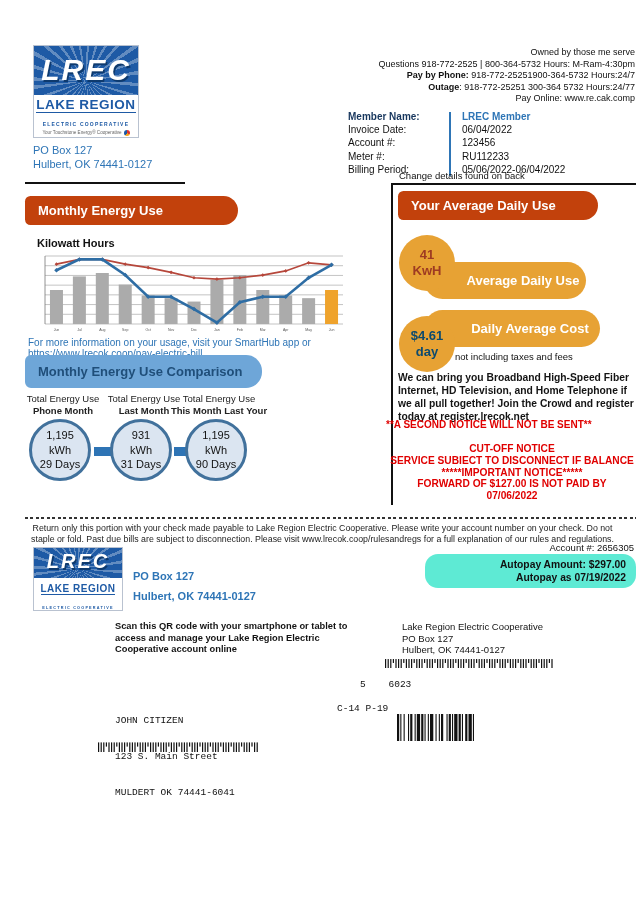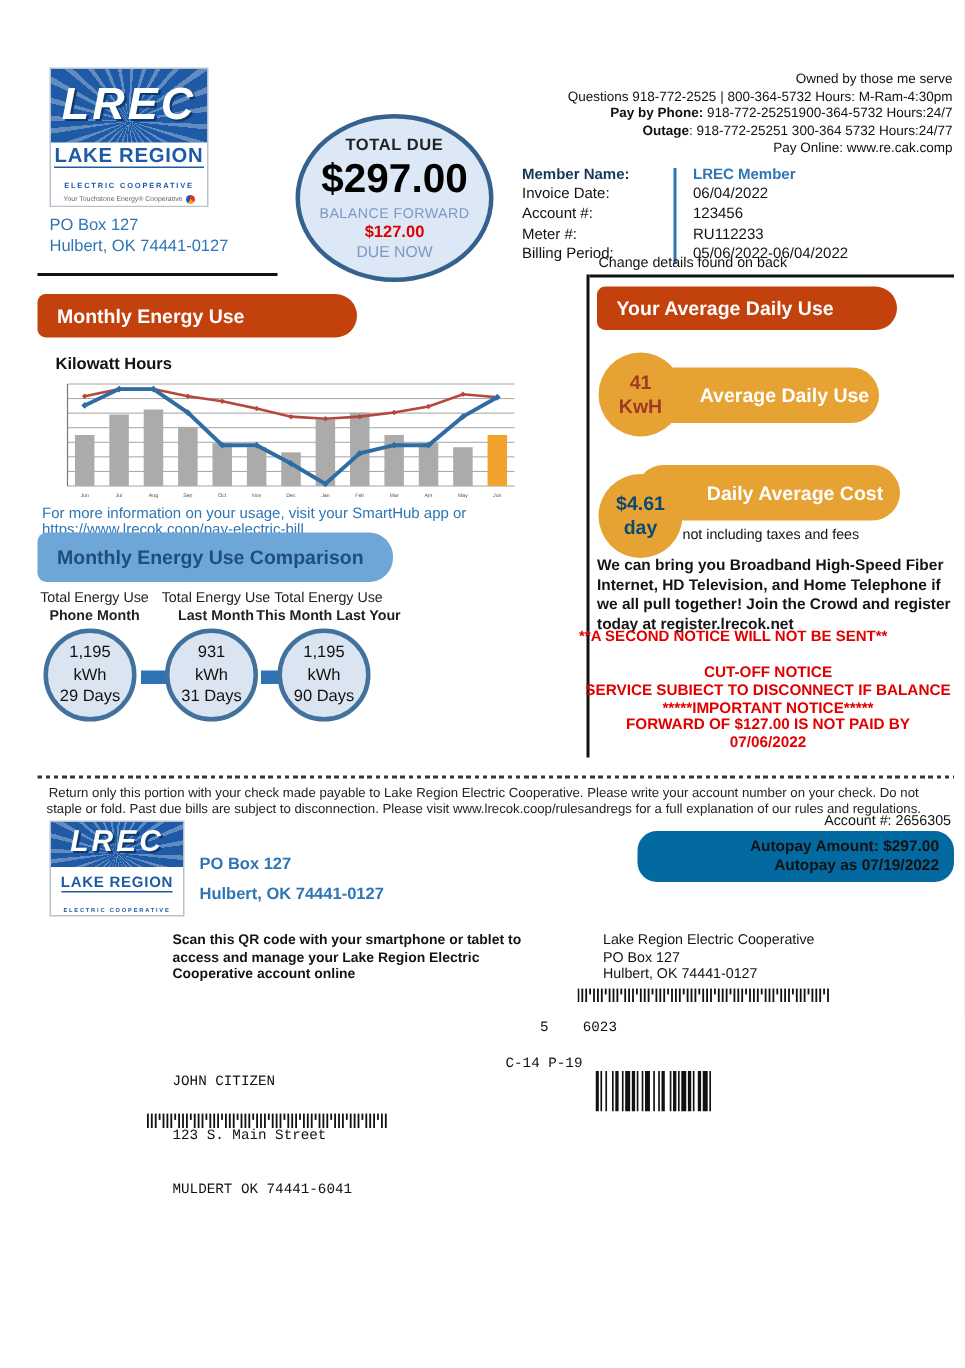--- a/index.html
+++ b/index.html
@@ -98,21 +98,21 @@
       font-weight:bold; font-size:10px; }
   .cutoff { position:absolute; left:386px; top:443px; width:252px; text-align:center; color:#e00000;
       font-weight:bold; font-size:10.2px; line-height:11.8px; }
 
   
   .dashes { position:absolute; left:25px; top:517px; width:611px; height:1.6px;
       background:repeating-linear-gradient(90deg,#333 0 3px,transparent 3px 5.5px); }
   .return-note { position:absolute; left:30px; top:523px; width:585px; text-align:center; font-size:8.8px;
       line-height:11px; color:#222; }
   .account-line { position:absolute; right:9px; top:542px; font-size:9.5px; color:#111; }
-  .autopay-pill { position:absolute; left:425px; top:554px; width:211px; height:34px; background:#0369a1;
+  .autopay-pill { position:absolute; left:425px; top:554px; width:211px; height:34px; background:#5eead4;
       border-radius:13px; display:flex; flex-direction:column; justify-content:center; align-items:flex-end;
       padding-right:10px; font-size:10.3px; font-weight:bold; color:#111; line-height:13px; }
   .qr-note { position:absolute; left:115px; top:621px; width:252px; font-weight:bold; font-size:9.3px;
       line-height:11.5px; color:#141414; }
   .coop-addr { position:absolute; left:402px; top:621px; font-size:9.5px; line-height:11.5px; color:#141414; }
   .imb1 { position:absolute; left:385px; top:654px; }
   .code-line { position:absolute; left:360px; top:679px; font-family:"Liberation Mono", monospace; font-size:9.5px; white-space:pre; }
   .cust-addr { position:absolute; left:115px; top:691px; font-family:"Liberation Mono", monospace; font-size:9.5px;
       line-height:12px; white-space:pre; }
   .sort-code { position:absolute; left:337px; top:703px; font-family:"Liberation Mono", monospace; font-size:9.5px; }
@@ -135,27 +135,20 @@
     <div class="tagline">
       <span>Your Touchstone Energy® Cooperative</span><span class="ts-icon"></span>
     </div>
   </div>
 
   <div class="addr-top">
     <div>PO Box 127</div>
     <div>Hulbert, OK 74441-0127</div>
   </div>
 
-  <div class="total-circle">
-    <div class="td-label">TOTAL DUE</div>
-    <div class="td-amount">$297.00</div>
-    <div class="td-balance-label">BALANCE FORWARD</div>
-    <div class="td-balance-amount">$127.00</div>
-    <div class="td-due">DUE NOW</div>
-  </div>
 
   <div class="contact">
     <div><b></b><span>Owned by those me serve</span></div>
     <div><b></b><span>Questions 918-772-2525 | 800-364-5732 Hours: M-Ram-4:30pm</span></div>
     <div><b>Pay by Phone:</b><span> 918-772-25251900-364-5732 Hours:24/7</span></div>
     <div><b>Outage</b><span>: 918-772-25251 300-364 5732 Hours:24/77</span></div>
     <div><b></b><span>Pay Online: www.re.cak.comp</span></div>
   </div>
 
   <div class="member">
@@ -287,21 +280,21 @@
     <div>31 Days</div>
   </div>
   <div class="comp-circle" style="left:185px;">
     <div>1,195</div>
     <div>kWh</div>
     <div>90 Days</div>
   </div>
 
   <div class="pill-header pill-orange ph-daily">Your Average Daily Use</div>
 
-  <div class="du-pill" style="left:424px; top:245px; width:162px; height:37px;">Average Daily Use</div>
+  <div class="du-pill" style="left:424px; top:262px; width:162px; height:37px;">Average Daily Use</div>
   <div class="du-circle" style="left:399px; top:235px; color:#9e3b22;">
     <div>41</div>
     <div>KwH</div>
   </div>
 
   <div class="du-pill" style="left:424px; top:310px; width:176px; height:37px;">Daily Average Cost</div>
   <div class="du-circle" style="left:399px; top:316px; color:#0c4a6e;">
     <div>$4.61</div>
     <div>day</div>
   </div>

